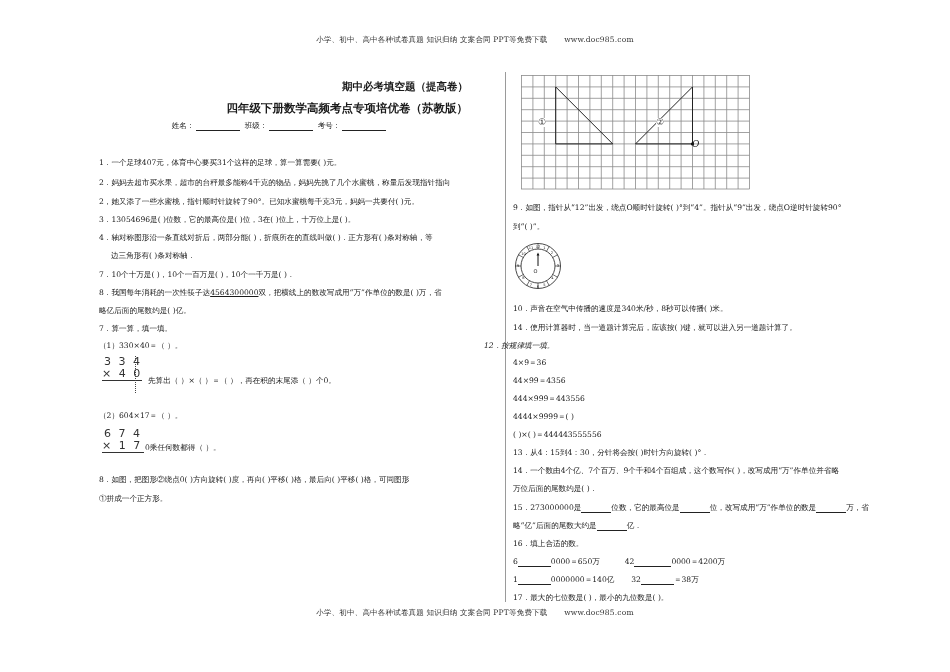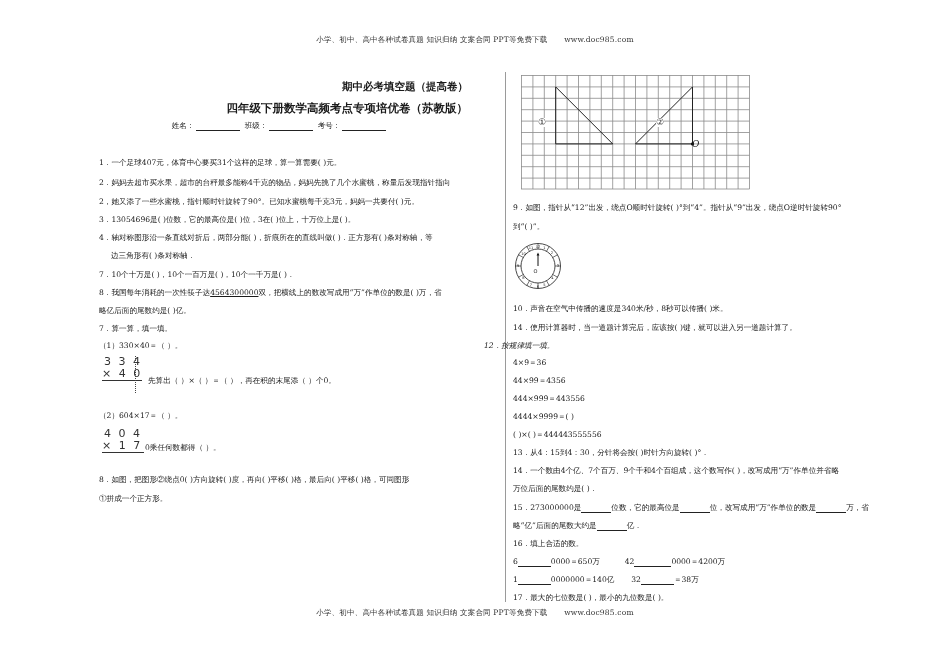--- a/index.html
+++ b/index.html
@@ -81,21 +81,21 @@
 <div class="vert" style="left:102px; top:356px; width:60px; height:40px;">
   <div style="position:absolute; left:2px; top:0;">3 3 4</div>
   <div style="position:absolute; left:0; top:12px;">× 4 0</div>
   <div class="rule" style="left:0; top:24px; width:40px;"></div>
   <div class="dash" style="left:33px; top:0; height:37px;"></div>
 </div>
 <div class="q" style="left:148px; top:376px;">先算出（    ）×（    ）＝（    ），再在积的末尾添（    ）个0。</div>
 
 <div class="q" style="left:99px; top:411px;">（2）604×17＝（    ）。</div>
 <div class="vert" style="left:102px; top:428px; width:60px; height:32px;">
-  <div style="position:absolute; left:2px; top:0;">4 0 4</div>
+  <div style="position:absolute; left:2px; top:0;">6 7 4</div>
   <div style="position:absolute; left:0; top:12px;">×  1 7</div>
   <div class="rule" style="left:0; top:24px; width:42px;"></div>
 </div>
 <div class="q" style="left:145px; top:443px;">0乘任何数都得（    ）。</div>
 
 <div class="q" style="left:99px; top:475px;">8．如图，把图形②绕点0(      )方向旋转(      )度，再向(      )平移(      )格，最后向(      )平移(      )格，可同图形</div>
 <div class="q" style="left:99px; top:494px;">①拼成一个正方形。</div>
 
 <svg style="left:521px; top:75px;" width="230" height="116" viewBox="0 0 230 116">
   <g stroke="#8a8a8a" stroke-width="0.8">

